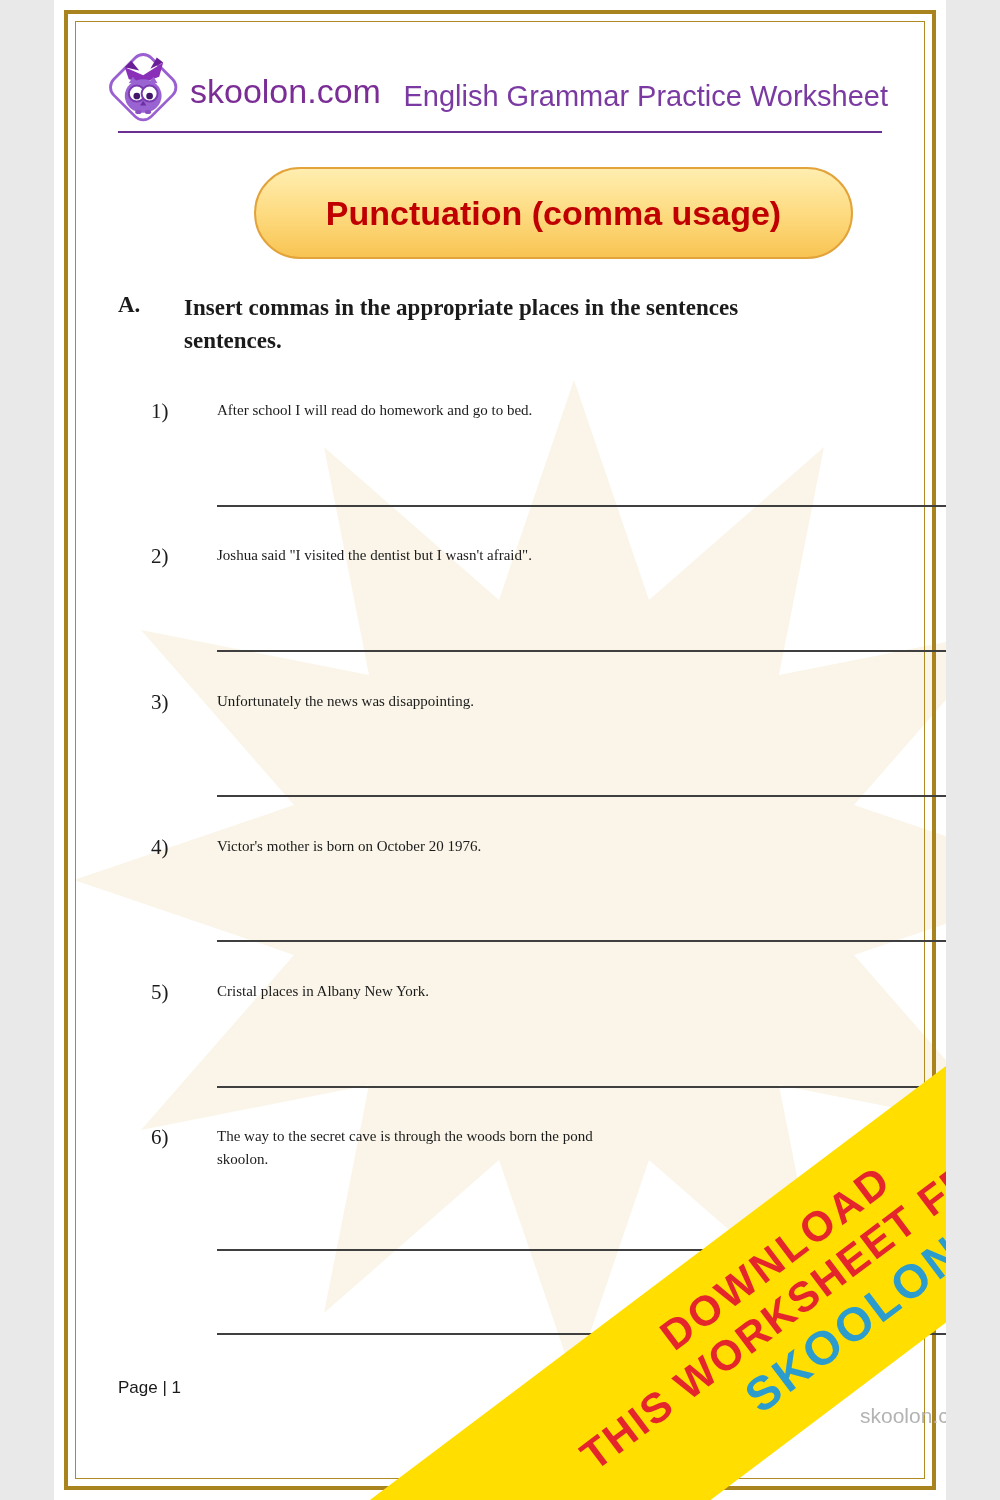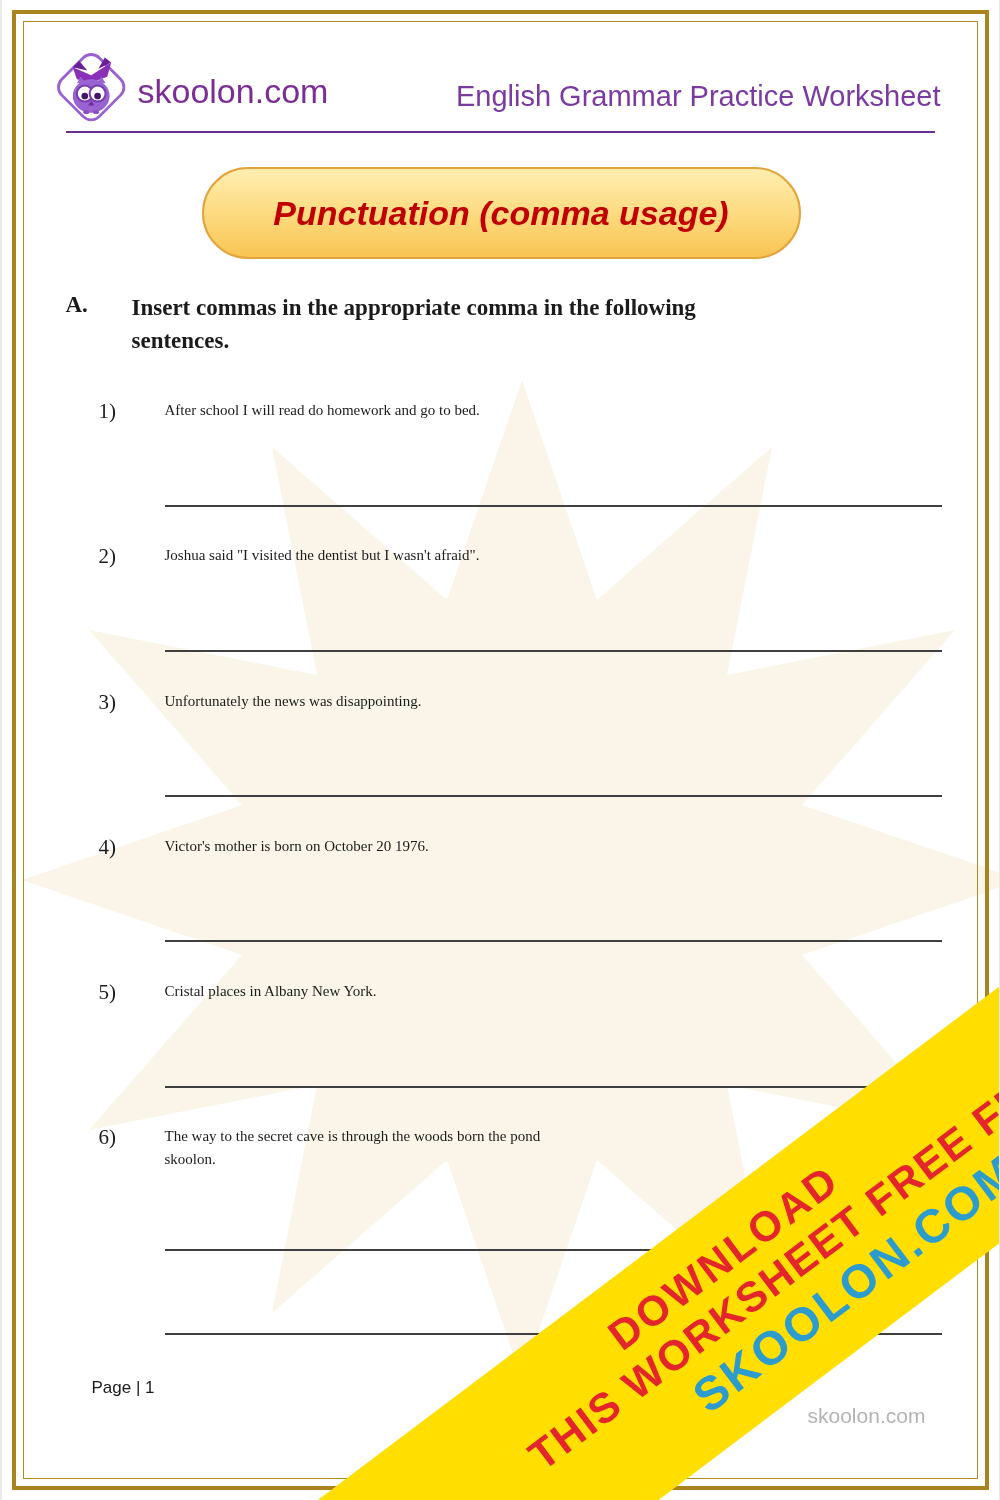--- a/index.html
+++ b/index.html
@@ -1,17 +1,17 @@
 <!DOCTYPE html>
 <html><head>
 <meta charset="utf-8">
 <style>
   html,body{margin:0;padding:0;background:#e9e9e9;}
   .page{
-    position:relative; width:997px; height:1500px; margin:0 auto;
+    position:relative; width:892px; height:1500px; margin:0 auto;
     background:#ffffff; overflow:hidden;
     font-family:"Liberation Serif", serif; color:#1b1b1b;
   }
   
   .frame-outer{position:absolute; inset:10px; border:4px solid #a9831e; z-index:2; pointer-events:none;}
   .frame-inner{position:absolute; inset:21px; border:1px solid #b08b24; z-index:2; pointer-events:none;}
   
   .star-wm{position:absolute; left:-10px; top:330px; z-index:1;}
   
   .logo{position:absolute; left:50px; top:44px; z-index:3;}
@@ -26,39 +26,39 @@
   .header-rule{position:absolute; left:64px; right:64px; top:131px; height:2px; background:#6b2e91; z-index:3;}
   
   .title-pill{
     position:absolute; left:200px; top:167px; width:595px; height:88px; z-index:3;
     border:2px solid #e3a33b; border-radius:46px;
     background:linear-gradient(180deg,#ffeeb0 0%,#fdd97c 55%,#f8c453 100%);
     display:flex; align-items:center; justify-content:center;
   }
   .title-pill span{
     font-family:"Liberation Sans", sans-serif; font-weight:bold;
-    font-size:34px; color:#c00000;font-style:italic;
+    font-size:34px; color:#c00000;
   }
   
   .section{position:absolute; left:64px; top:292px; z-index:3; display:flex;}
   .section .sec-label{font-weight:bold; font-size:23px; width:66px;}
   .section .sec-text{font-weight:bold; font-size:23px; width:640px; line-height:1.42;}
   
   .q{position:absolute; left:0; z-index:3; width:1000px;}
   .q .q-num{position:absolute; left:97px; top:0; font-size:21px;}
   .q .q-text{position:absolute; left:163px; top:0; width:790px; font-size:15px; line-height:1.55;}
   .q .q-text span{display:block;}
   .answer-line{
     position:absolute; left:163px; width:777px; height:0;
     border-top:2px solid #3f3f3f; z-index:3;
   }
   
   .footer-page{
     position:absolute; left:64px; top:1378px; z-index:3;
-    font-family:"Liberation Sans", sans-serif; font-size:17px; color:#1a1a1a;margin-left:26px;
+    font-family:"Liberation Sans", sans-serif; font-size:17px; color:#1a1a1a;
   }
   .footer-site{
     position:absolute; left:806px; top:1404px; z-index:3;
     font-family:"Liberation Sans", sans-serif; font-size:21px; color:#b3b3b3;
   }
   
   .ribbon{
     position:absolute; left:300px; top:1512px; width:1400px; height:205px;
     background:#ffde00; transform-origin:0 0; transform:rotate(-37deg);
     z-index:5;
@@ -103,21 +103,21 @@
   <div class="logo-text">skoolon.com</div>
   <div class="header-right">English Grammar Practice Worksheet</div>
   <div class="header-rule"></div>
 
   <div class="title-pill">
     <span>Punctuation (comma usage)</span>
   </div>
 
   <div class="section">
     <div class="sec-label">A.</div>
-    <div class="sec-text">Insert commas in the appropriate comma in the following sentences.</div>
+    <div class="sec-text">Insert commas in the appropriate places in the sentences sentences.</div>
   </div>
 
   <div class="q" style="top:399px">
     <div class="q-num">1)</div>
     <div class="q-text">After school I will read do homework and go to bed.</div>
   </div>
   <div class="answer-line" style="top:505px"></div>
 
   <div class="q" style="top:544px">
     <div class="q-num">2)</div>

